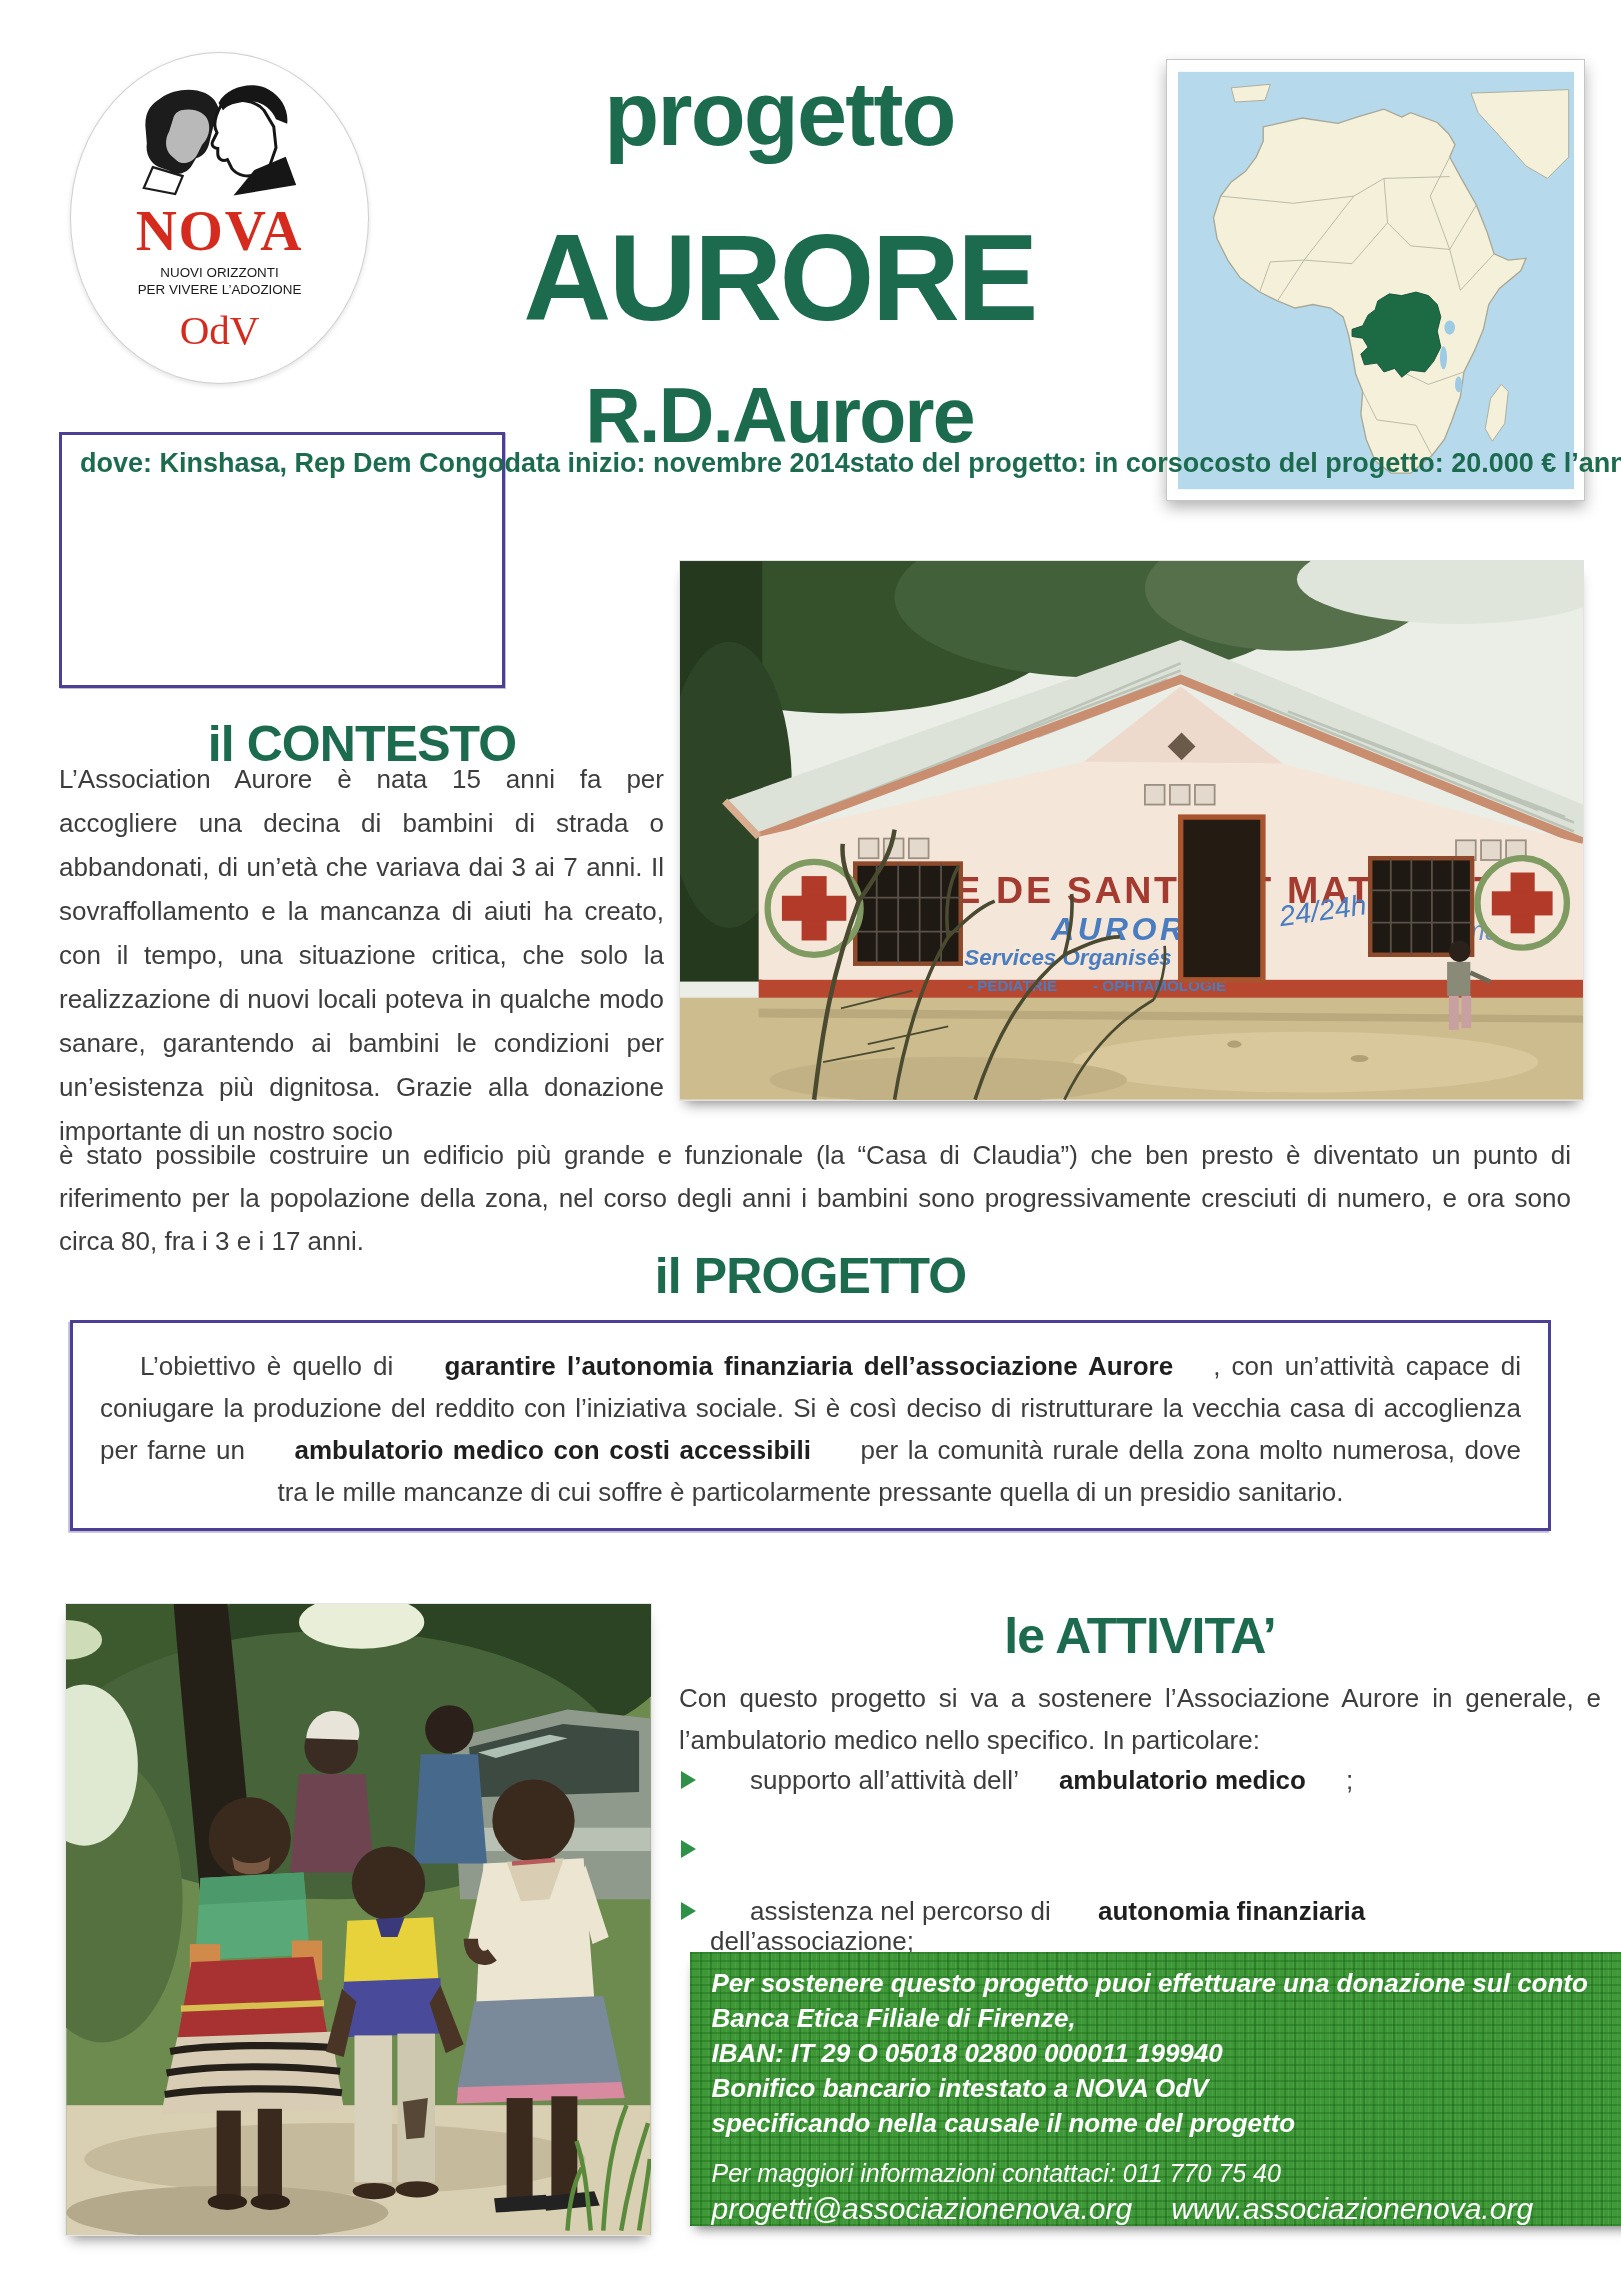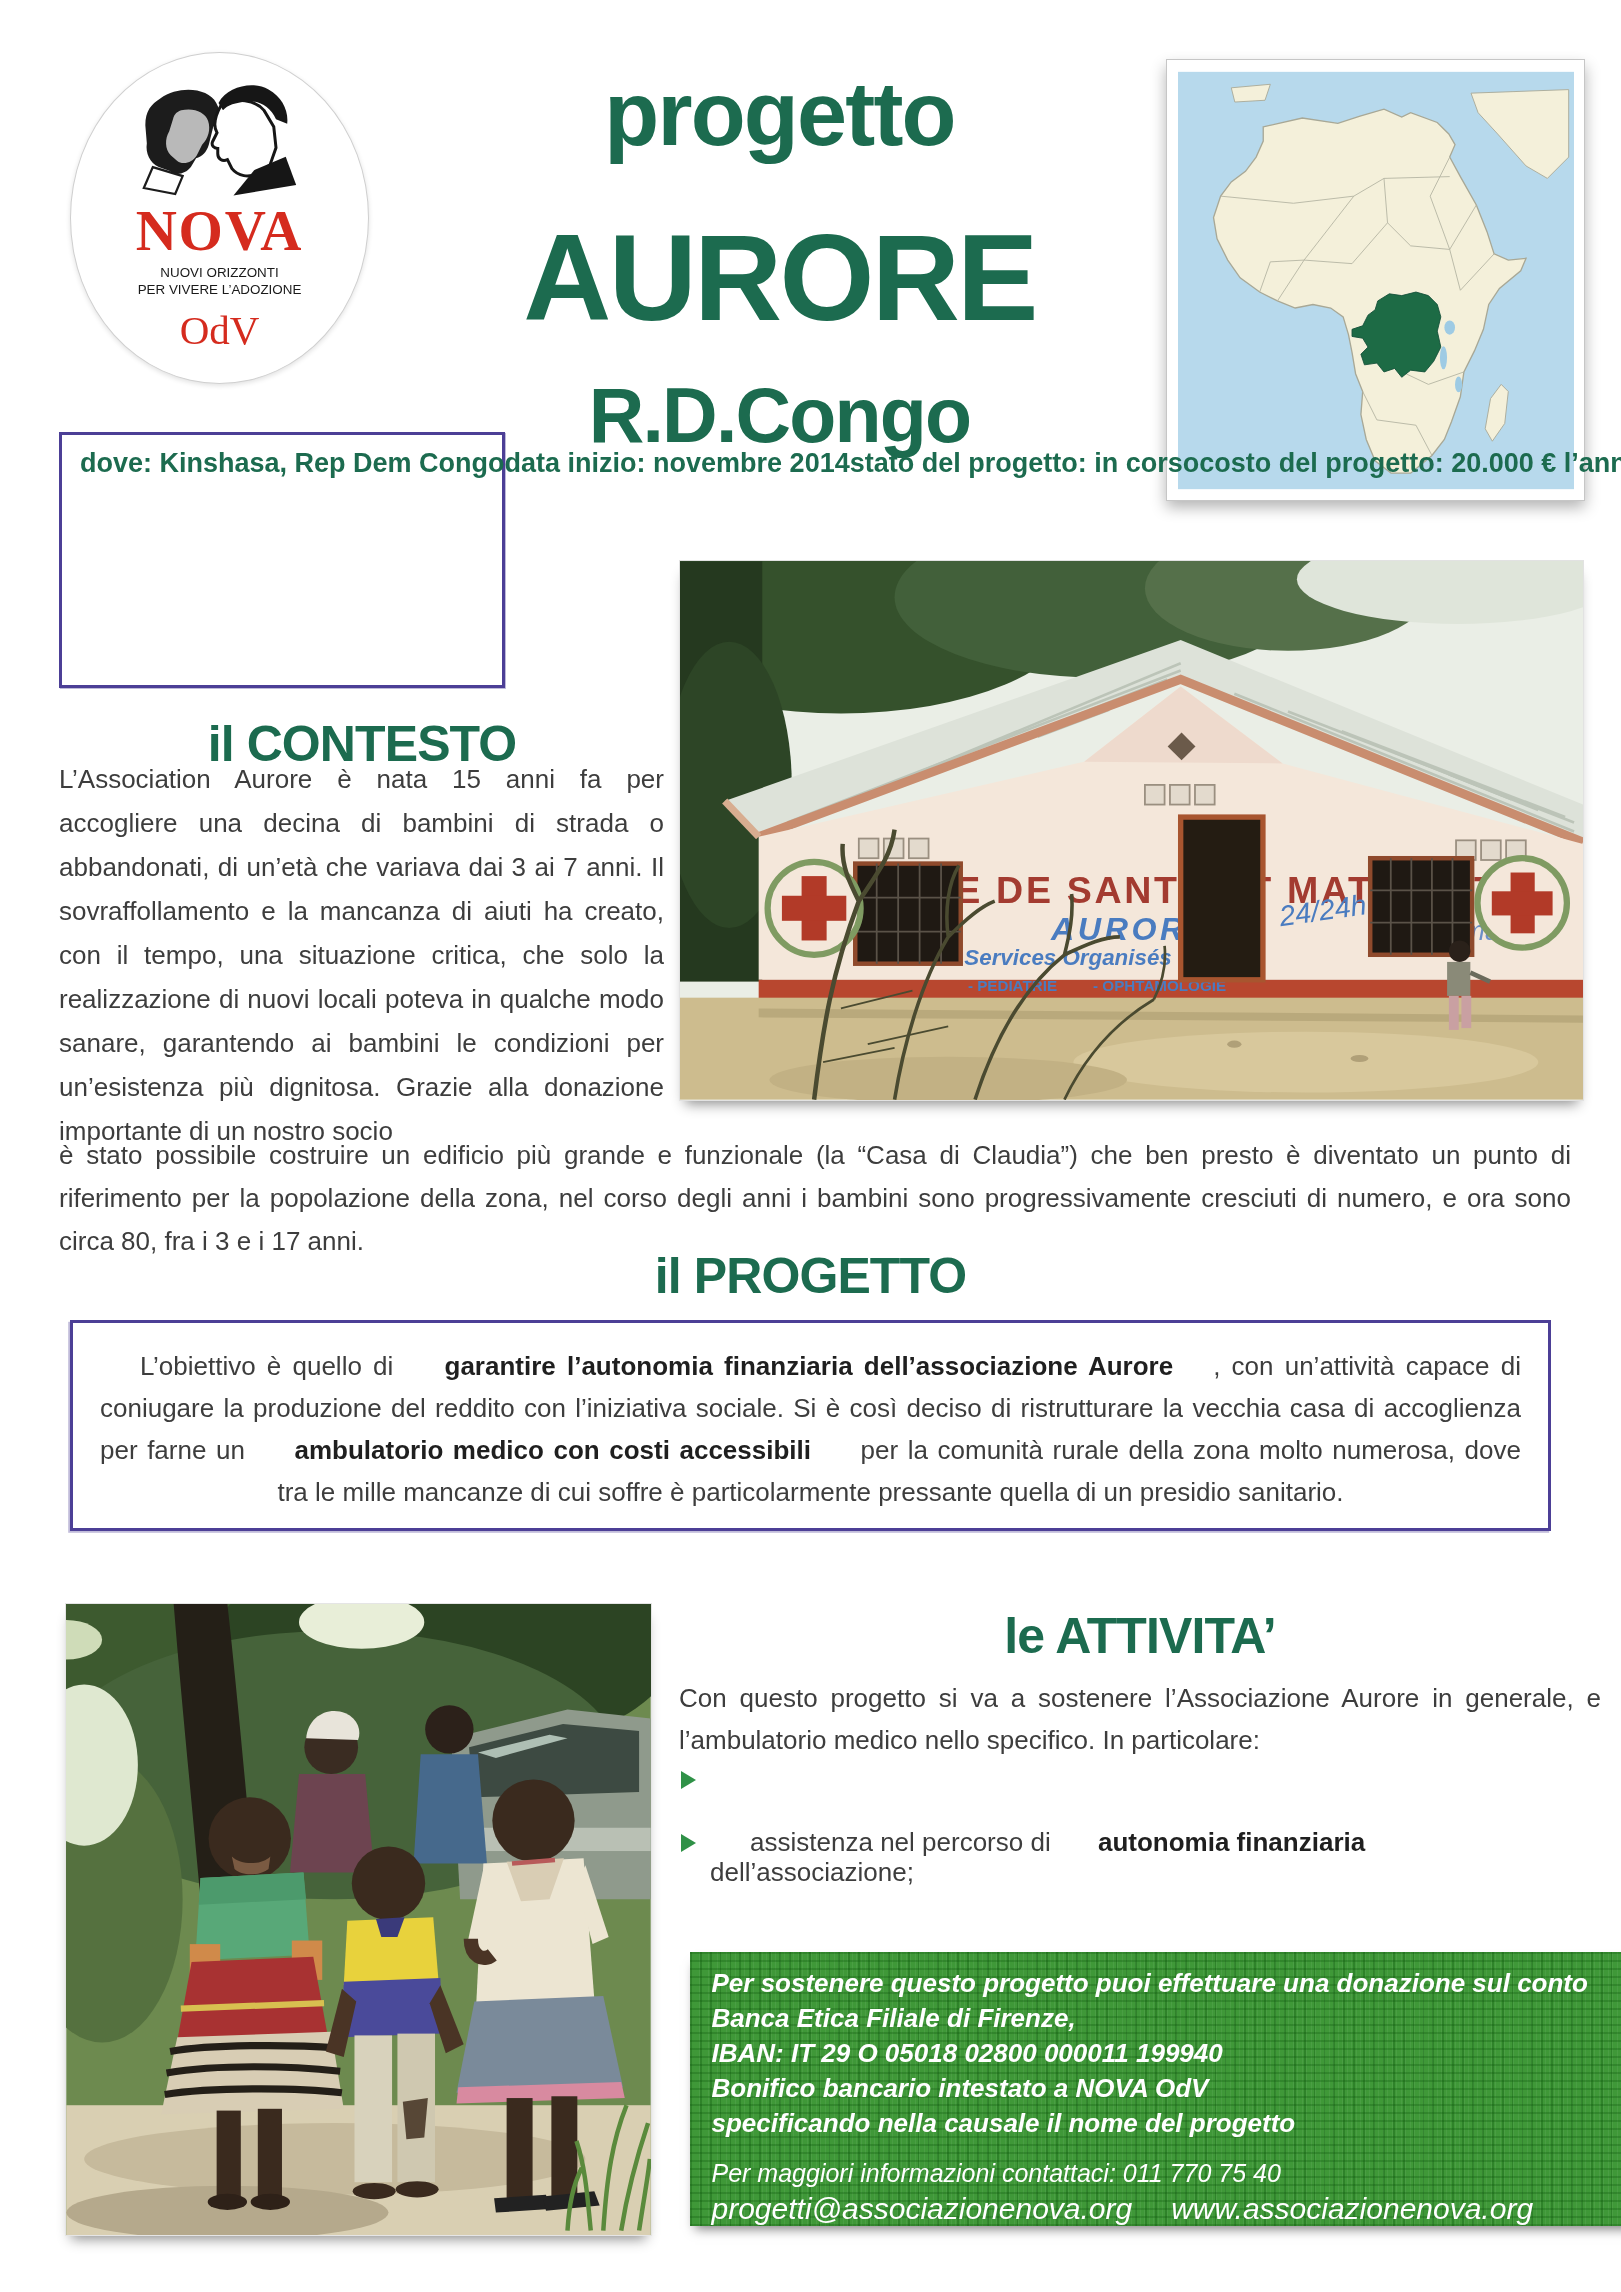--- a/index.html
+++ b/index.html
@@ -104,21 +104,21 @@
     <div class="logo-sub">
       <div>NUOVI ORIZZONTI</div>
       <div>PER VIVERE L’ADOZIONE</div>
     </div>
     <div class="logo-odv">OdV</div>
   </div>
 
   <div class="abs title">
     <div class="t1">progetto</div>
     <div class="t2">AURORE</div>
-    <div class="t3">R.D.Congo</div>
+    <div class="t3">R.D.Aurore</div>
   </div>
 
   <div class="abs map">
     <svg width="396" height="419" viewBox="0 0 446 470">
       <rect x="0" y="0" width="446" height="470" fill="#b7d9ec"></rect>
       <path d="M60,18 L104,14 L98,32 L64,34 Z" fill="#f4f0da" stroke="#a8a896" stroke-width="1"></path>
       <path d="M96,62 L140,52 L180,58 L205,50 L232,42 L252,51 L262,46 L292,57 L305,70 L312,82 L306,96 L318,118 L336,150 L348,180 L356,205 L372,212 L392,210 L386,224 L362,244 L350,262 L344,290 L334,314 L322,338 L318,366 L308,394 L300,414 L286,432 L262,452 L240,452 L222,438 L212,414 L206,386 L208,360 L200,340 L196,316 L192,296 L186,276 L172,266 L152,262 L132,266 L112,258 L92,248 L70,232 L56,212 L44,188 L40,164 L48,140 L60,124 L76,112 L88,96 L96,78 Z" fill="#f4f0da" stroke="#a8a896" stroke-width="1.5"></path>
       <g stroke="#b4b4a2" stroke-width="1" fill="none">
         <path d="M48,140 L130,148 L198,140 L232,120 L306,118"></path>
         <path d="M112,258 L142,212 L198,140"></path>
@@ -366,20 +366,24 @@
         <path d="M560,700 C562,670 566,650 576,630"></path>
       </g>
     </svg>
   </div>
 
   <div class="abs sect-h attivita-h">le ATTIVITA’</div>
   <div class="abs attivita-intro">Con questo progetto si va a sostenere l’Associazione Aurore in generale, e l’ambulatorio medico nello specifico. In particolare:</div>
   <div class="abs bullets">
     <div class="bullet">
       <span class="tri"></span>
+      <span><span class="seg">supporto all’attività dell’</span><span class="seg b">ambulatorio medico</span><span class="seg">;</span></span>
+    </div>
+    <div class="bullet">
+      <span class="tri"></span>
     </div>
     <div class="bullet">
       <span class="tri"></span>
       <span><span class="seg">assistenza nel percorso di </span><span class="seg b">autonomia finanziaria</span><span class="seg"> dell’associazione;</span></span>
     </div>
   </div>
 
   <div class="abs donation">
     <div class="don-bold">Per sostenere questo progetto puoi effettuare una donazione sul conto</div>
     <div class="don-bold">Banca Etica Filiale di Firenze,</div>

